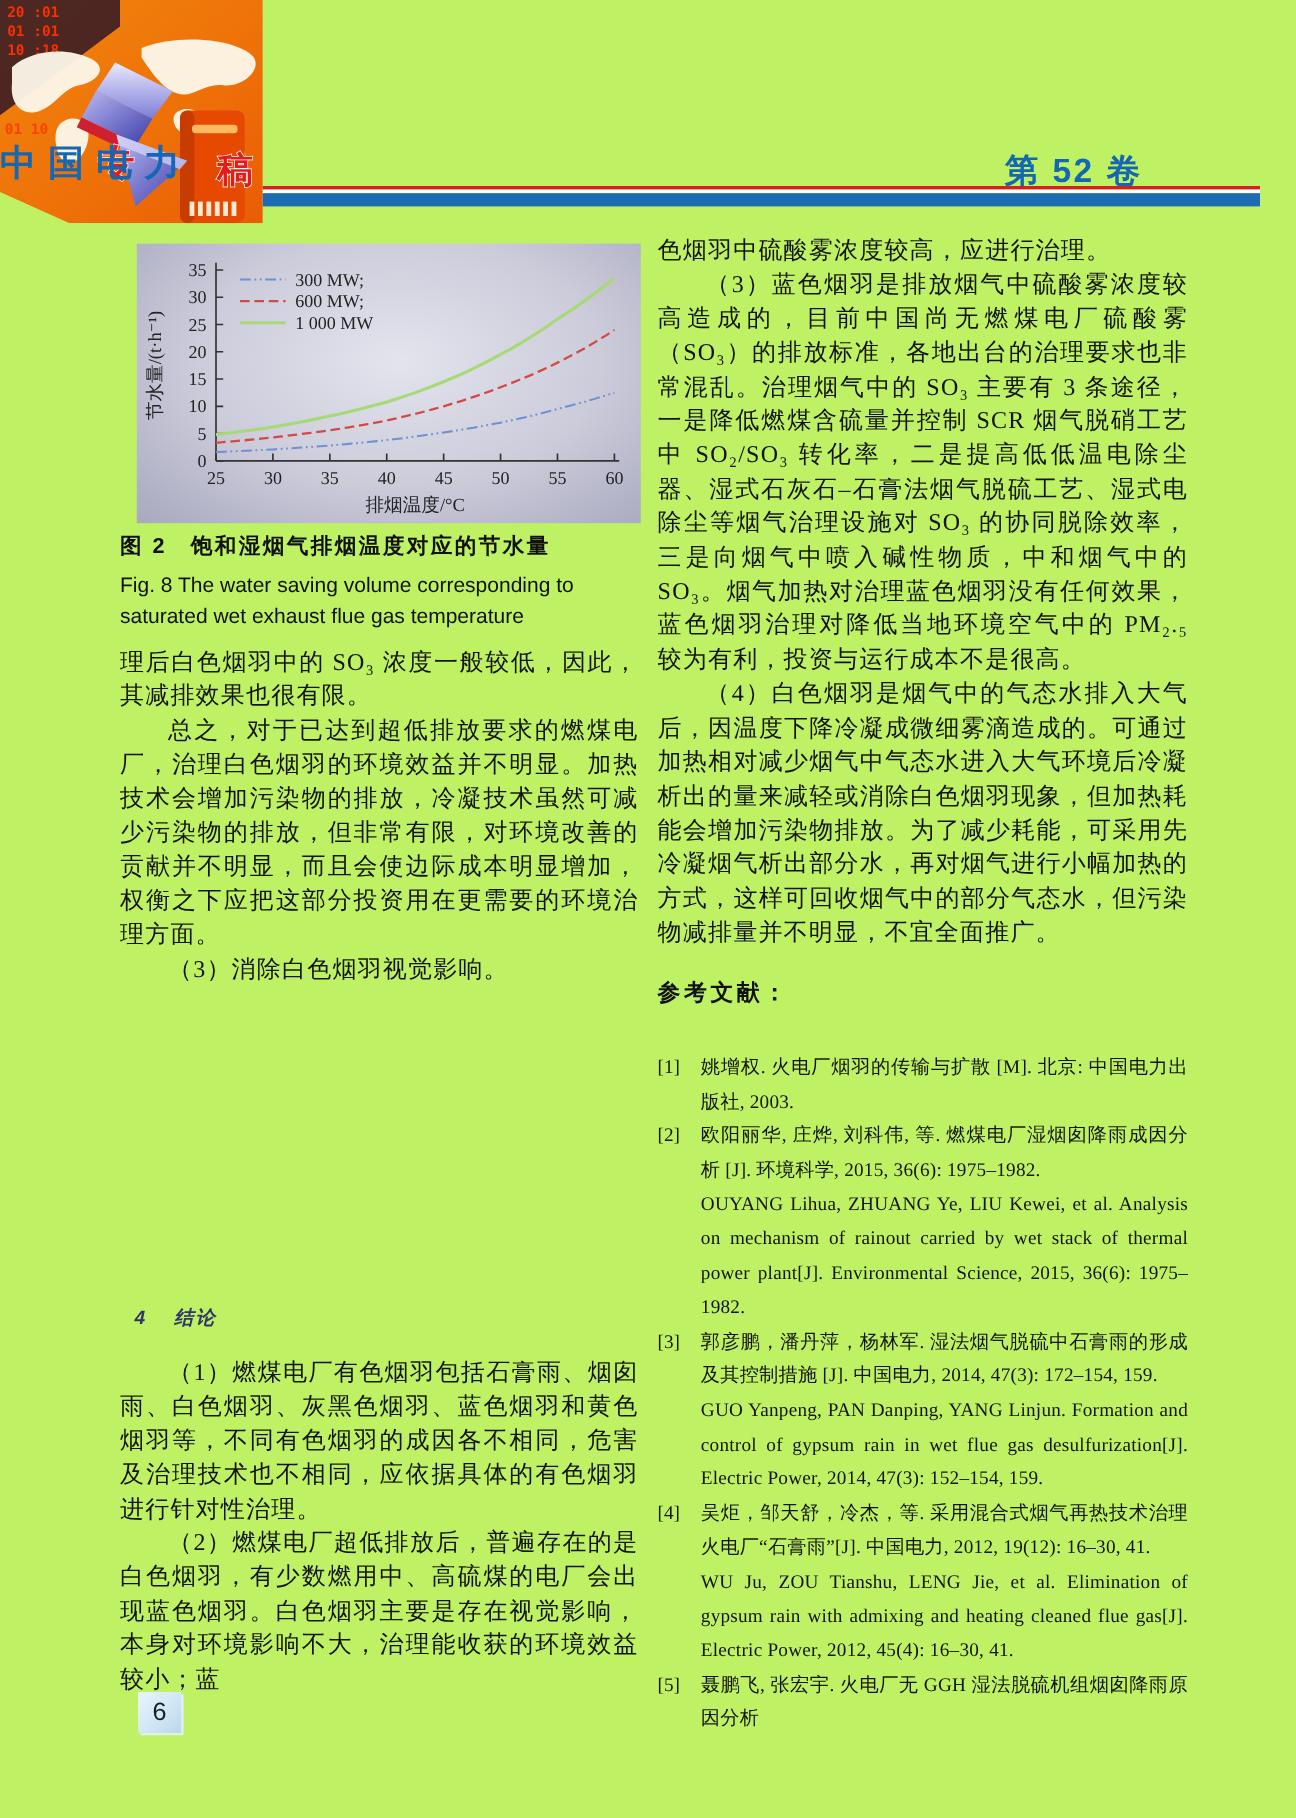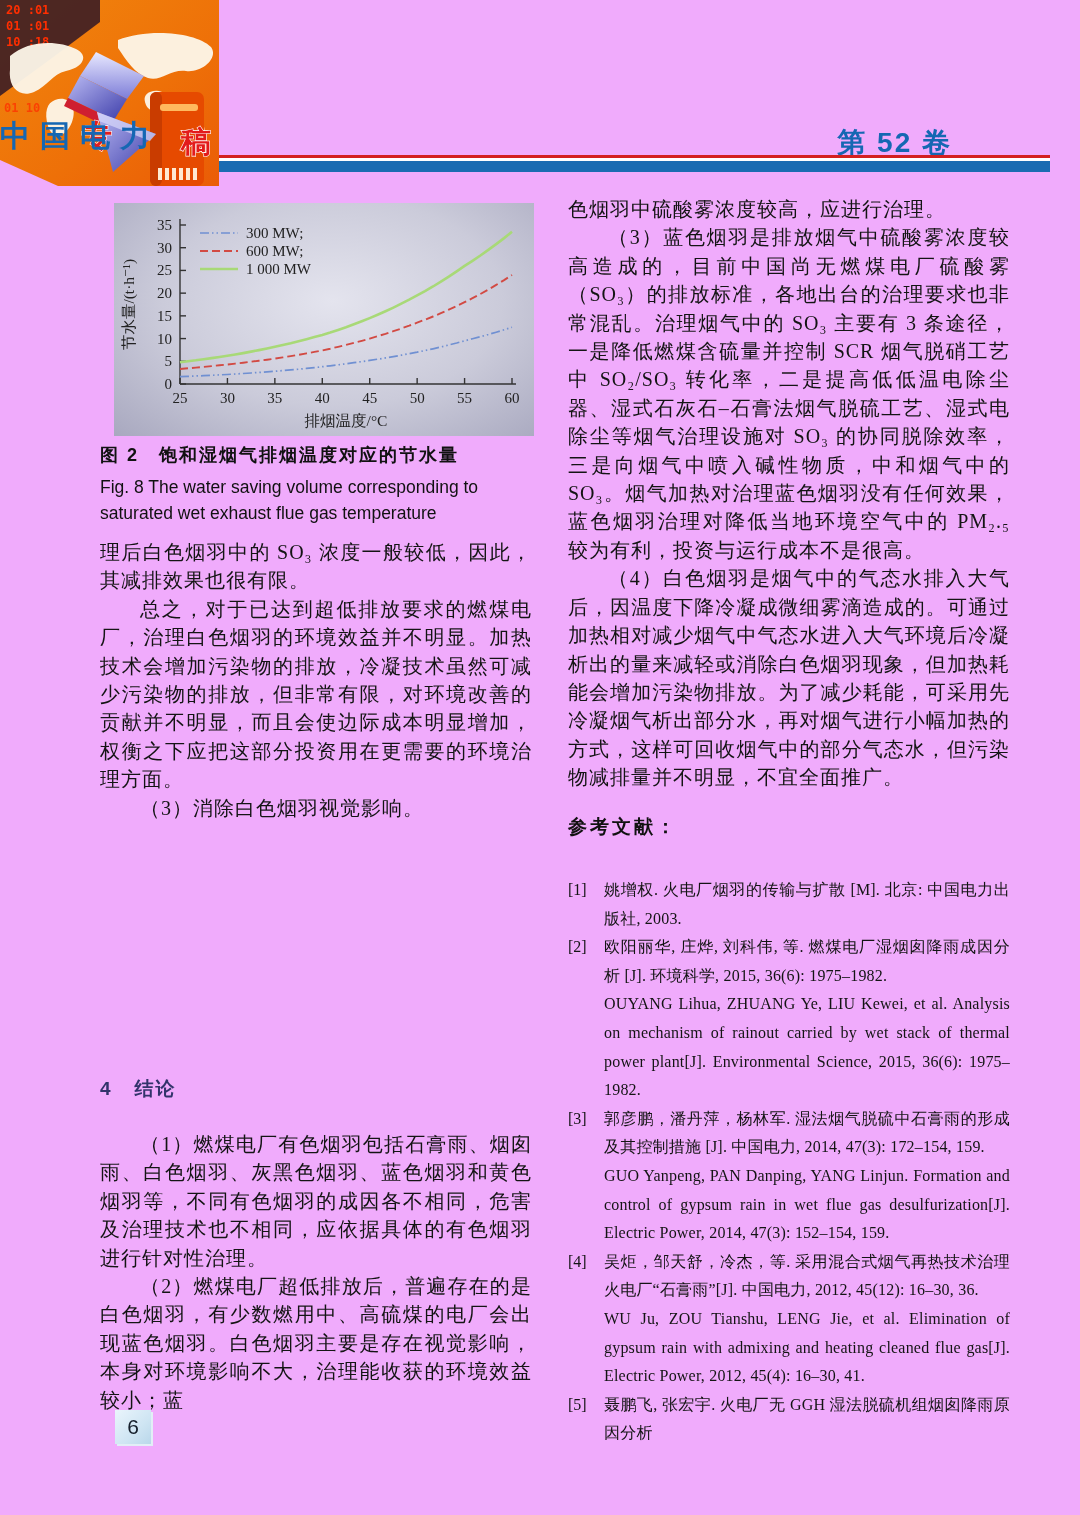--- a/index.html
+++ b/index.html
@@ -1,18 +1,18 @@
 <!DOCTYPE html>
 <html><head>
 <meta charset="utf-8">
 <style>
   html,body{margin:0;padding:0;background:#ffffff;}
   .page{
     position:relative;width:1080px;height:1515px;overflow:hidden;
-    background:#f0abfc;color:#1b1b1b;
+    background:#bef264;color:#1b1b1b;
     font-family:"Liberation Serif","DejaVu Serif",serif;
   }
 
   
   .header-art{position:absolute;left:0;top:0;width:219px;height:186px;}
   .journal-title{
     position:absolute;top:116px;left:0;width:1080px;text-align:left;
     font-family:"Liberation Sans","DejaVu Sans",sans-serif;
     font-weight:bold;font-size:30px;letter-spacing:10px;color:#1567b3;
   }
@@ -21,21 +21,21 @@
     font-family:"Liberation Sans","DejaVu Sans",sans-serif;
     font-weight:bold;font-size:28px;color:#1567b3;letter-spacing:2px;
   }
   .rule{position:absolute;left:219px;right:30px;top:155px;height:17px;}
   .rule .red{height:3px;background:#d32020;}
   .rule .gap{height:3px;background:#ffffff;}
   .rule .blue{height:11px;background:#1b6cb2;}
 
   
   .col-left{position:absolute;left:100px;top:0;width:432px;height:1515px;}
-  .col-right{position:absolute;left:568px;top:0;width:442px;height:1262px;}
+  .col-right{position:absolute;left:548px;top:0;width:442px;height:1262px;}
 
   
   .figure{position:absolute;left:14px;top:203px;width:420px;height:233px;
     background:radial-gradient(ellipse at 52% 42%, #e4e4ee 0%, #cbcbda 55%, #a8a8bf 100%);
   }
   .figcaption{position:absolute;left:0;top:443px;width:432px;}
   .figcaption .zh{
     font-family:"Liberation Sans","DejaVu Sans",sans-serif;font-weight:bold;
     font-size:18px;letter-spacing:2px;color:#111;margin-bottom:7px;
   }
@@ -46,23 +46,23 @@
 
   
   .paras{position:absolute;width:100%;}
   .para{
     font-size:20px;line-height:28.4px;letter-spacing:1px;
     text-align:justify;color:#141414;
   }
   .para.indent{text-indent:2em;}
   .left-paras{top:538px;}
   .section-heading{
-    position:absolute;top:1076px;left:0;margin:0;
-    font-family:"Liberation Sans","DejaVu Sans",sans-serif;
-    font-size:19px;font-weight:bold;color:#32336b;letter-spacing:2px;
+    position:absolute;top:1076px;left:0;margin:12px;
+    font-family:"Liberation Sans","DejaVu Sans",sans-serif;
+    font-size:16px;font-weight:bold;color:#32336b;letter-spacing:2px;font-style:italic;
   }
   .section-heading .num{margin-right:22px;}
   .conclusion-paras{top:1130px;}
   .right-paras{top:195px;}
 
   
   .ref-heading{
     position:absolute;top:814px;left:0;margin:0;
     font-family:"Liberation Sans","DejaVu Sans",sans-serif;
     font-size:19px;font-weight:bold;color:#111;letter-spacing:3px;
@@ -253,21 +253,21 @@
           <div class="ref-line">欧阳丽华, 庄烨, 刘科伟, 等. 燃煤电厂湿烟囱降雨成因分析 [J]. 环境科学, 2015, 36(6): 1975–1982.</div>
           <div class="ref-line">OUYANG Lihua, ZHUANG Ye, LIU Kewei, et al. Analysis on mechanism of rainout carried by wet stack of thermal power plant[J]. Environmental Science, 2015, 36(6): 1975–1982.</div>
         </div>
         <div class="ref-item">
           <span class="ref-label">[3]</span>
           <div class="ref-line">郭彦鹏，潘丹萍，杨林军. 湿法烟气脱硫中石膏雨的形成及其控制措施 [J]. 中国电力, 2014, 47(3): 172–154, 159.</div>
           <div class="ref-line">GUO Yanpeng, PAN Danping, YANG Linjun. Formation and control of gypsum rain in wet flue gas desulfurization[J]. Electric Power, 2014, 47(3): 152–154, 159.</div>
         </div>
         <div class="ref-item">
           <span class="ref-label">[4]</span>
-          <div class="ref-line">吴炬，邹天舒，冷杰，等. 采用混合式烟气再热技术治理火电厂“石膏雨”[J]. 中国电力, 2012, 45(12): 16–30, 36.</div>
+          <div class="ref-line">吴炬，邹天舒，冷杰，等. 采用混合式烟气再热技术治理火电厂“石膏雨”[J]. 中国电力, 2012, 19(12): 16–30, 41.</div>
           <div class="ref-line">WU Ju, ZOU Tianshu, LENG Jie, et al. Elimination of gypsum rain with admixing and heating cleaned flue gas[J]. Electric Power, 2012, 45(4): 16–30, 41.</div>
         </div>
         <div class="ref-item">
           <span class="ref-label">[5]</span>
           <div class="ref-line">聂鹏飞, 张宏宇. 火电厂无 GGH 湿法脱硫机组烟囱降雨原因分析</div>
         </div>
       </div>
   </div>
 
 </div>

